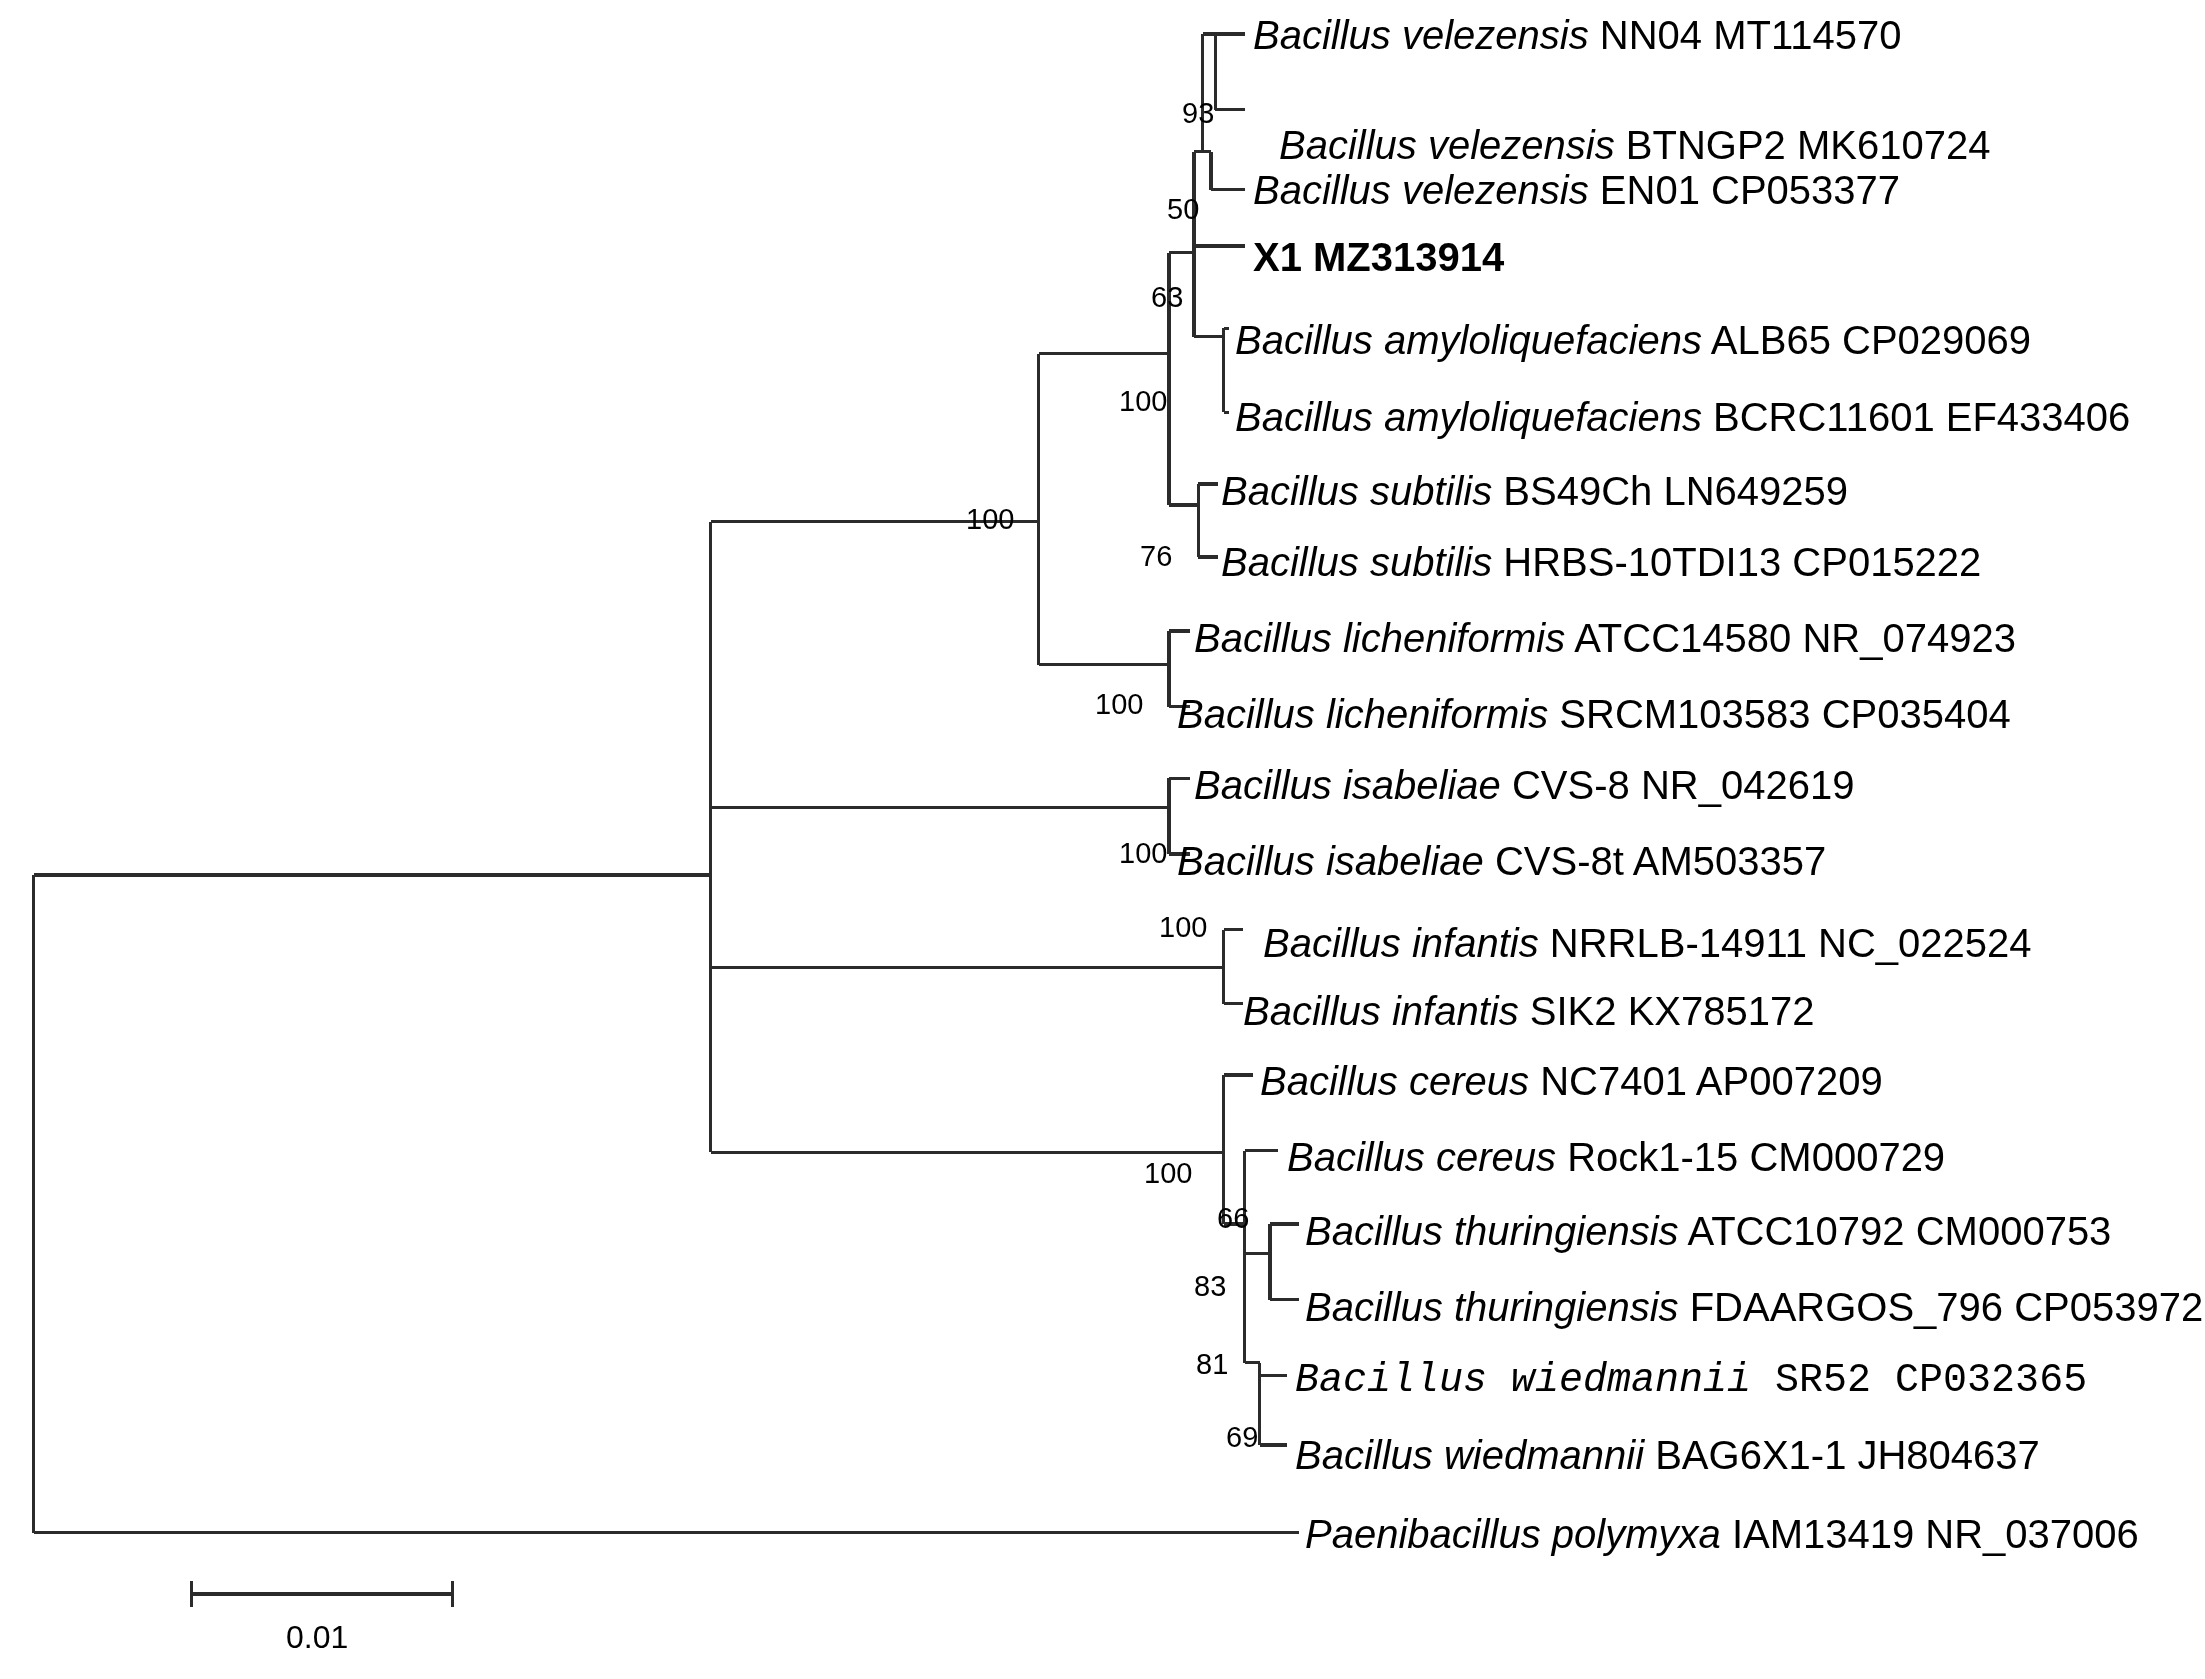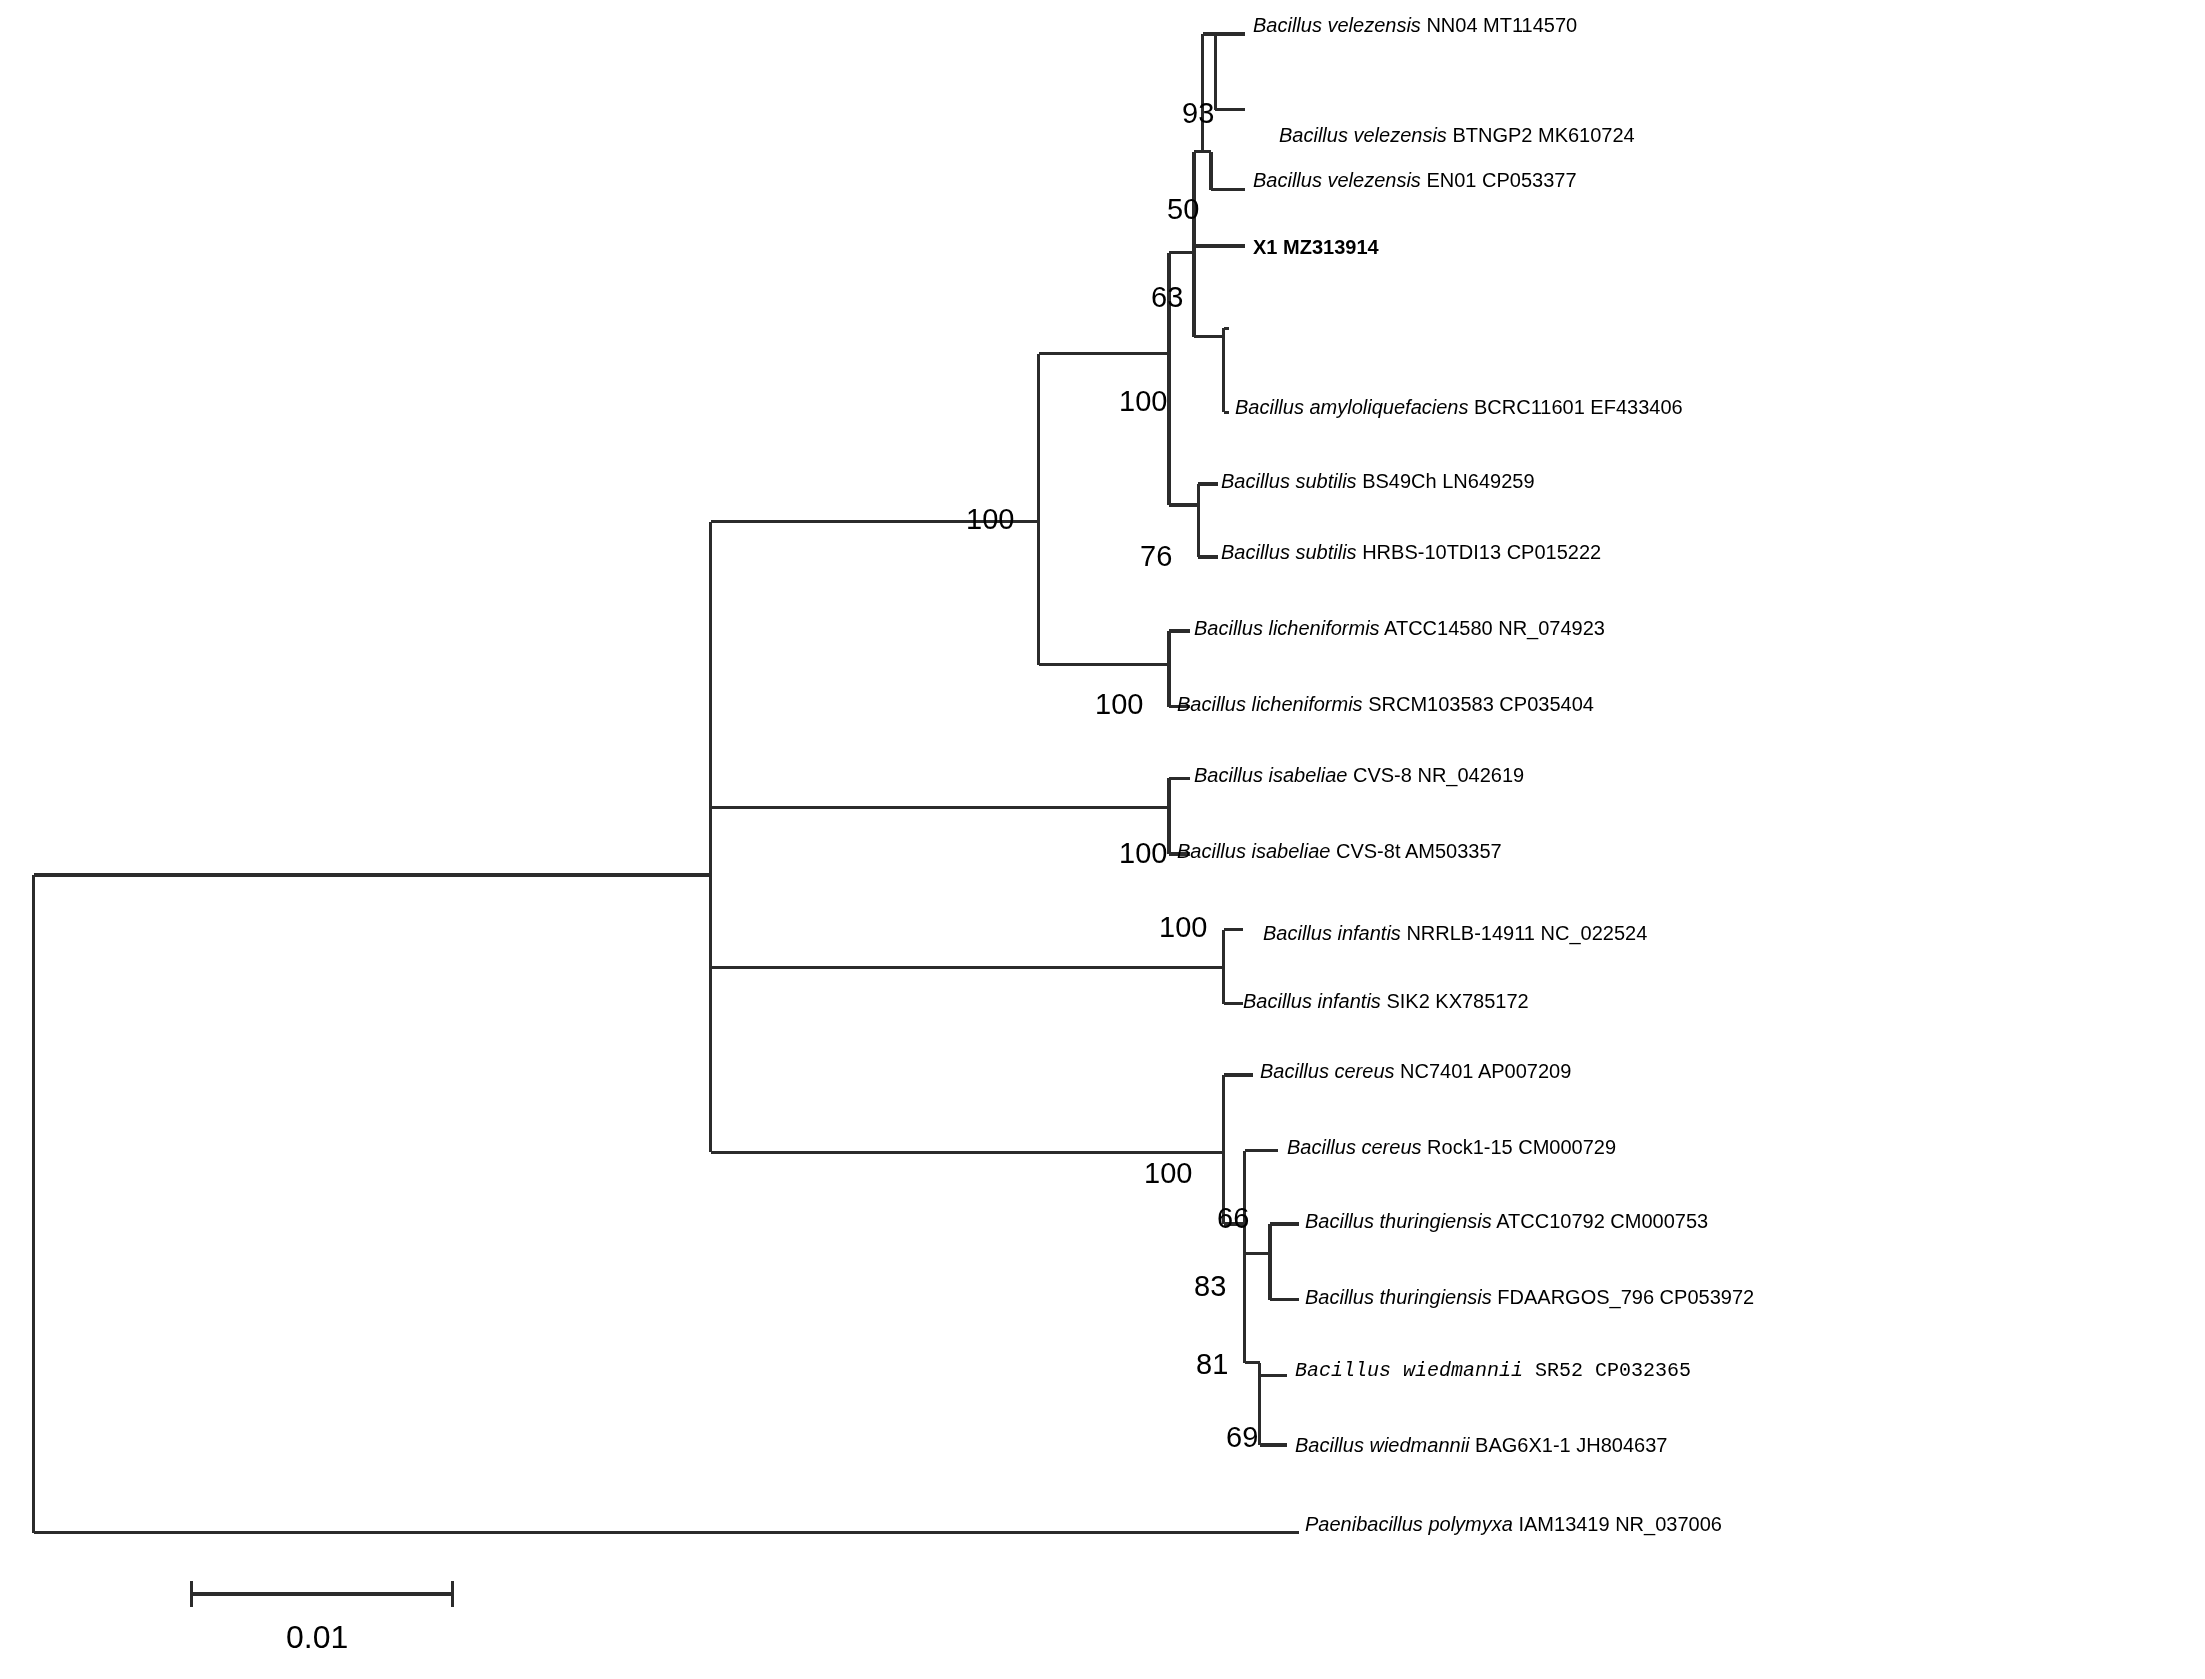--- a/index.html
+++ b/index.html
@@ -18,21 +18,21 @@
     overflow: hidden;
   }
   #tree-svg {
     position: absolute;
     left: 0;
     top: 0;
   }
   .taxon-label {
     position: absolute;
     white-space: nowrap;
-    font-size: 20px;
+    font-size: 40px;
     color: #000000;
     line-height: 1;
     font-family: "Liberation Sans", sans-serif;
   }
   .taxon-label .genus {
     font-style: italic;
   }
   .taxon-label.highlight {
     font-weight: bold;
   }
@@ -143,20 +143,23 @@
     <span class="genus">Bacillus velezensis</span><span> NN04 MT114570</span>
   </div>
   <div class="taxon-label" style="left:1279px; top:93px;margin-top:32px;">
     <span class="genus">Bacillus velezensis</span><span> BTNGP2 MK610724</span>
   </div>
   <div class="taxon-label" style="left:1253px; top:170px;">
     <span class="genus">Bacillus velezensis</span><span> EN01 CP053377</span>
   </div>
   <div class="taxon-label highlight" style="left:1253px; top:237px;">
     <span class="genus"></span><span>X1 MZ313914</span>
+  </div>
+  <div class="taxon-label" style="left:1235px; top:320px;">
+    <span class="genus">Bacillus amyloliquefaciens</span><span> ALB65 CP029069</span>
   </div>
   <div class="taxon-label" style="left:1235px; top:397px;">
     <span class="genus">Bacillus amyloliquefaciens</span><span> BCRC11601 EF433406</span>
   </div>
   <div class="taxon-label" style="left:1221px; top:471px;">
     <span class="genus">Bacillus subtilis</span><span> BS49Ch LN649259</span>
   </div>
   <div class="taxon-label" style="left:1221px; top:542px;">
     <span class="genus">Bacillus subtilis</span><span> HRBS-10TDI13 CP015222</span>
   </div>

